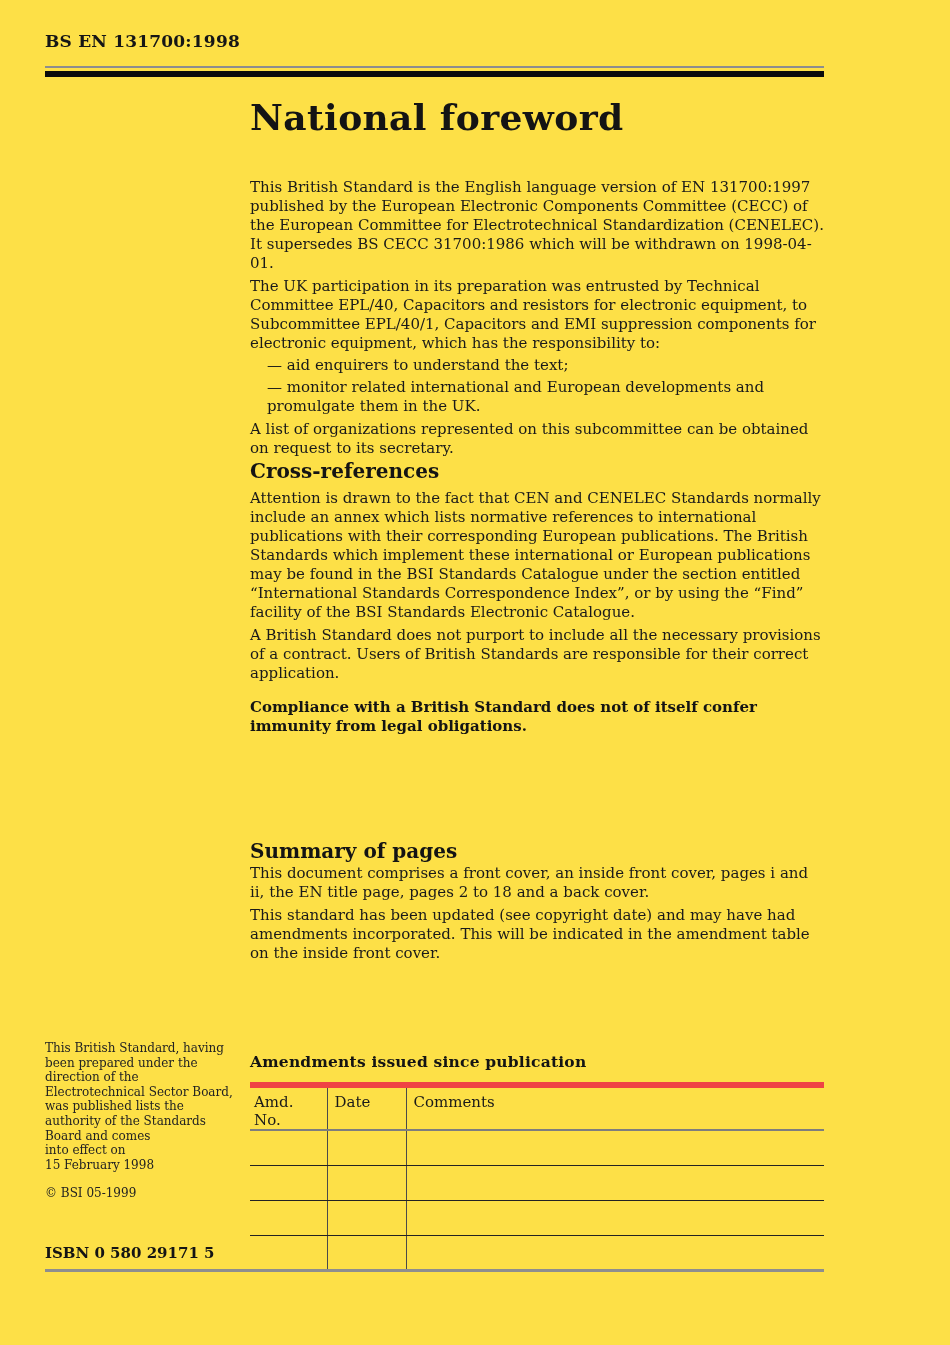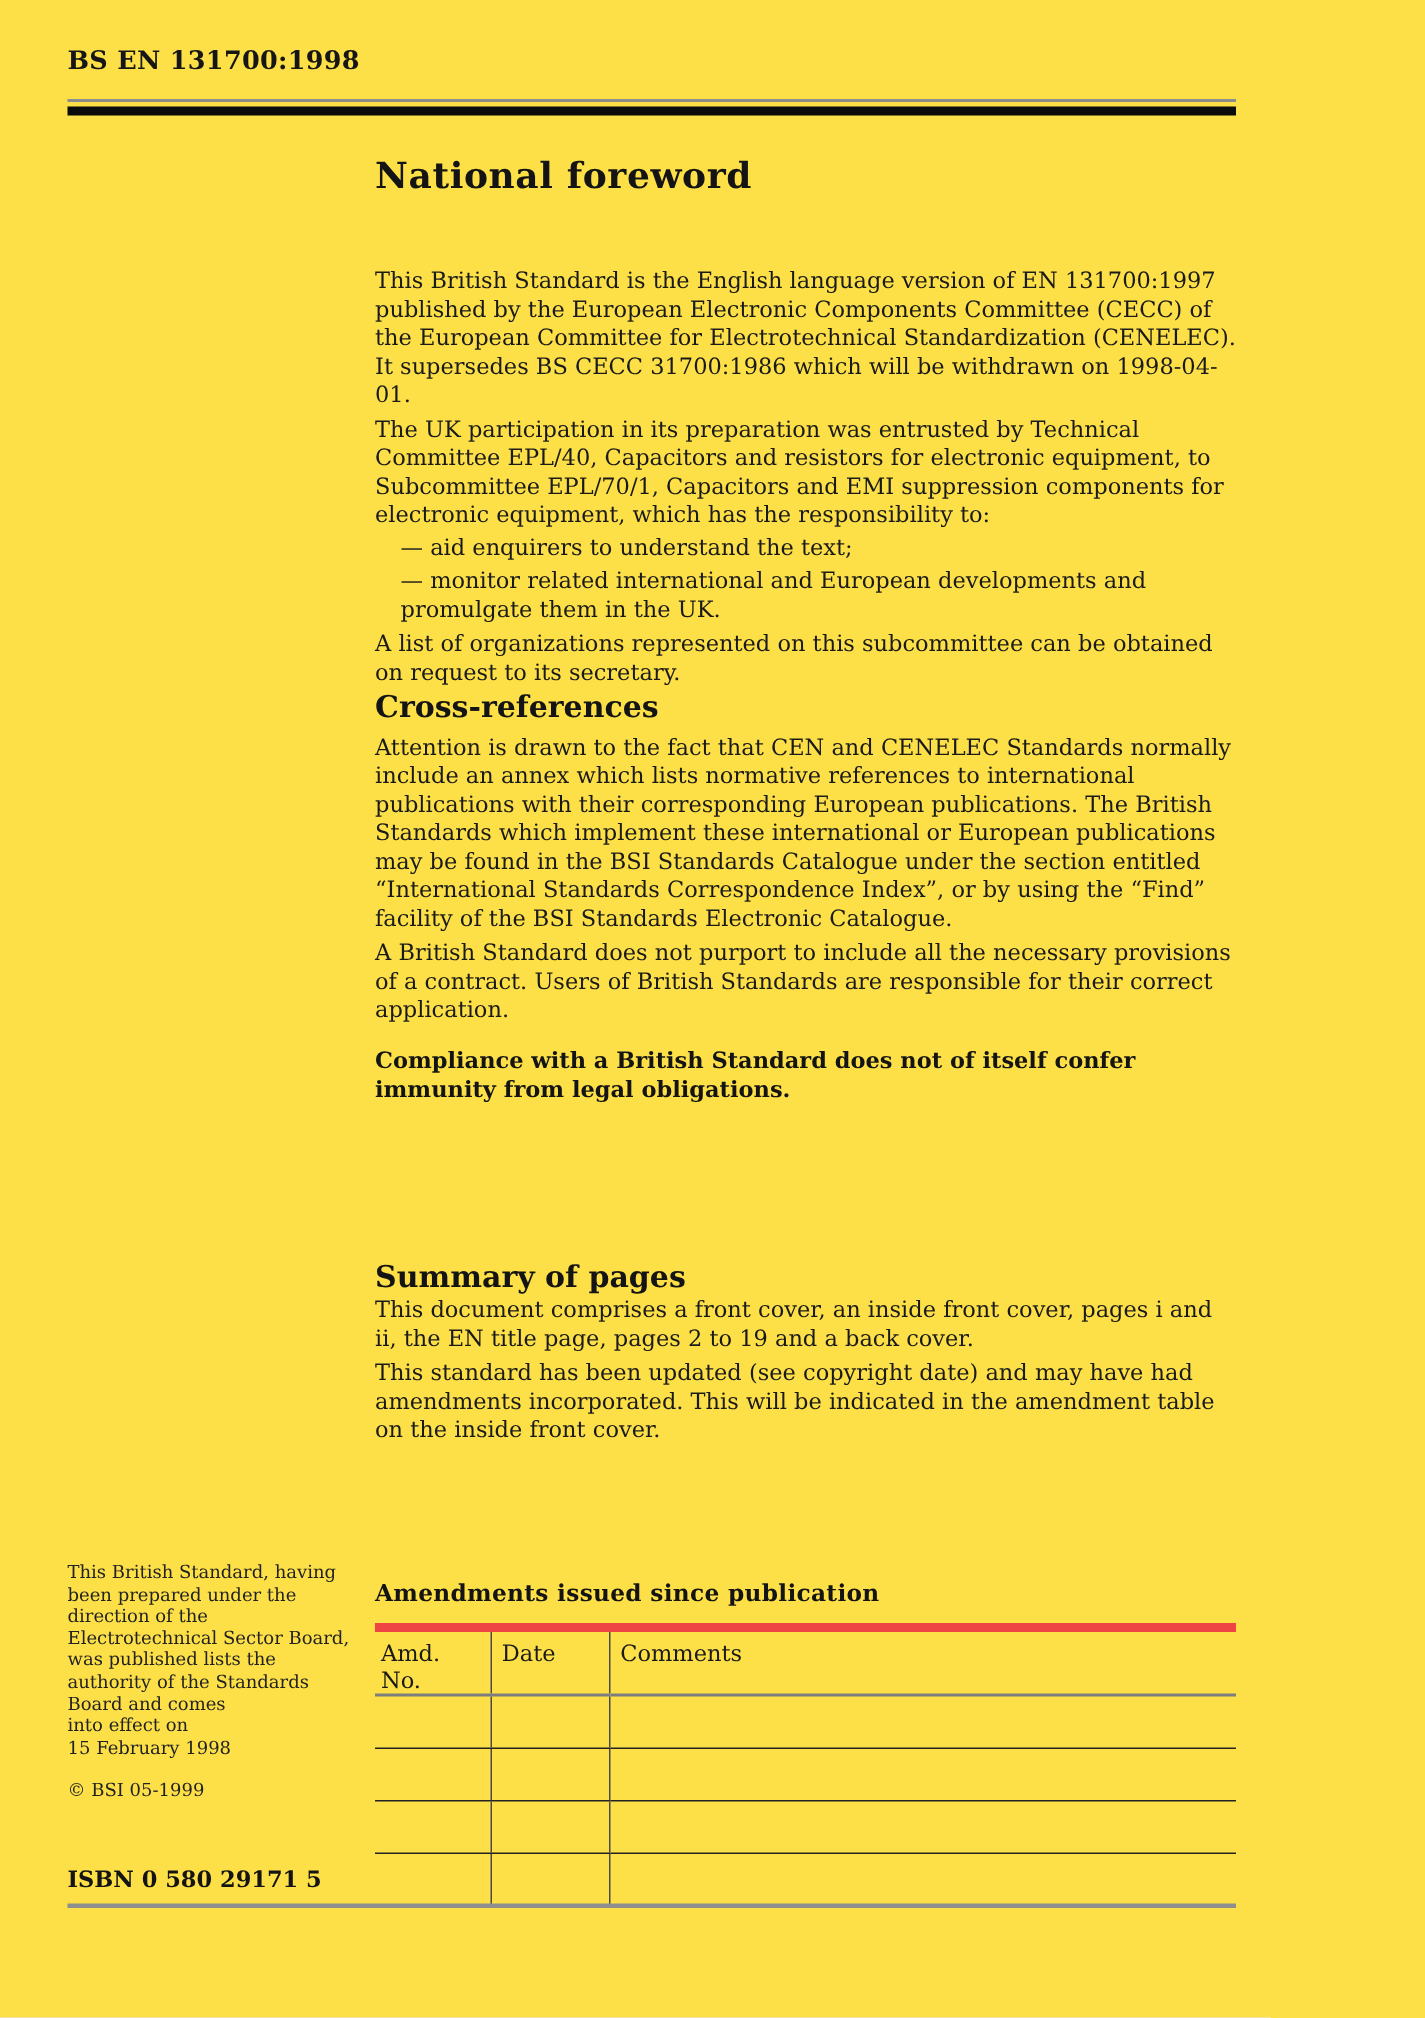--- a/index.html
+++ b/index.html
@@ -38,21 +38,21 @@
 
   
   .main {
     position: absolute;
     left: 250px; top: 100px;
     width: 574px;
     font-size: 15px;
     line-height: 19px;
   }
   .main h1 {
-    font-size: 24px;
+    font-size: 36px;
     line-height: 34px;
     font-weight: bold;
     letter-spacing: 0.4px;
     color: #141414;
   }
   .main p { margin-top: 4px; }
   .main p.first { margin-top: 44px; }
   .main .bullet { margin-top: 3px; margin-left: 17px; }
   .main h3 {
     margin-top: 4px;
@@ -139,30 +139,30 @@
 
 <div class="page">
 
   <div class="doc-number">BS EN 131700:1998</div>
   <div class="rule-thin"></div>
   <div class="rule-thick"></div>
 
   <div class="main">
     <h1>National foreword</h1>
     <p class="first">This British Standard is the English language version of EN 131700:1997 published by the European Electronic Components Committee (CECC) of the European Committee for Electrotechnical Standardization (CENELEC). It supersedes BS CECC 31700:1986 which will be withdrawn on 1998-04-01.</p>
-    <p>The UK participation in its preparation was entrusted by Technical Committee EPL/40, Capacitors and resistors for electronic equipment, to Subcommittee EPL/70/1, Capacitors and EMI suppression components for electronic equipment, which has the responsibility to:</p>
+    <p>The UK participation in its preparation was entrusted by Technical Committee EPL/40, Capacitors and resistors for electronic equipment, to Subcommittee EPL/40/1, Capacitors and EMI suppression components for electronic equipment, which has the responsibility to:</p>
     <p class="bullet">— aid enquirers to understand the text;</p>
     <p class="bullet">— monitor related international and European developments and promulgate them in the UK.</p>
     <p>A list of organizations represented on this subcommittee can be obtained on request to its secretary.</p>
     <h3>Cross-references</h3>
     <p class="mt8">Attention is drawn to the fact that CEN and CENELEC Standards normally include an annex which lists normative references to international publications with their corresponding European publications. The British Standards which implement these international or European publications may be found in the BSI Standards Catalogue under the section entitled “International Standards Correspondence Index”, or by using the “Find” facility of the BSI Standards Electronic Catalogue.</p>
     <p>A British Standard does not purport to include all the necessary provisions of a contract. Users of British Standards are responsible for their correct application.</p>
     <p class="bold mt15">Compliance with a British Standard does not of itself confer immunity from legal obligations.</p>
     <h3 class="mt106">Summary of pages</h3>
-    <p class="mt3">This document comprises a front cover, an inside front cover, pages i and ii, the EN title page, pages 2 to 19 and a back cover.</p>
+    <p class="mt3">This document comprises a front cover, an inside front cover, pages i and ii, the EN title page, pages 2 to 18 and a back cover.</p>
     <p>This standard has been updated (see copyright date) and may have had amendments incorporated. This will be indicated in the amendment table on the inside front cover.</p>
   </div>
 
   <div class="sidebar">
     <div>This British Standard, having</div>
     <div>been prepared under the</div>
     <div>direction of the</div>
     <div>Electrotechnical Sector Board,</div>
     <div>was published lists the</div>
     <div>authority of the Standards</div>

